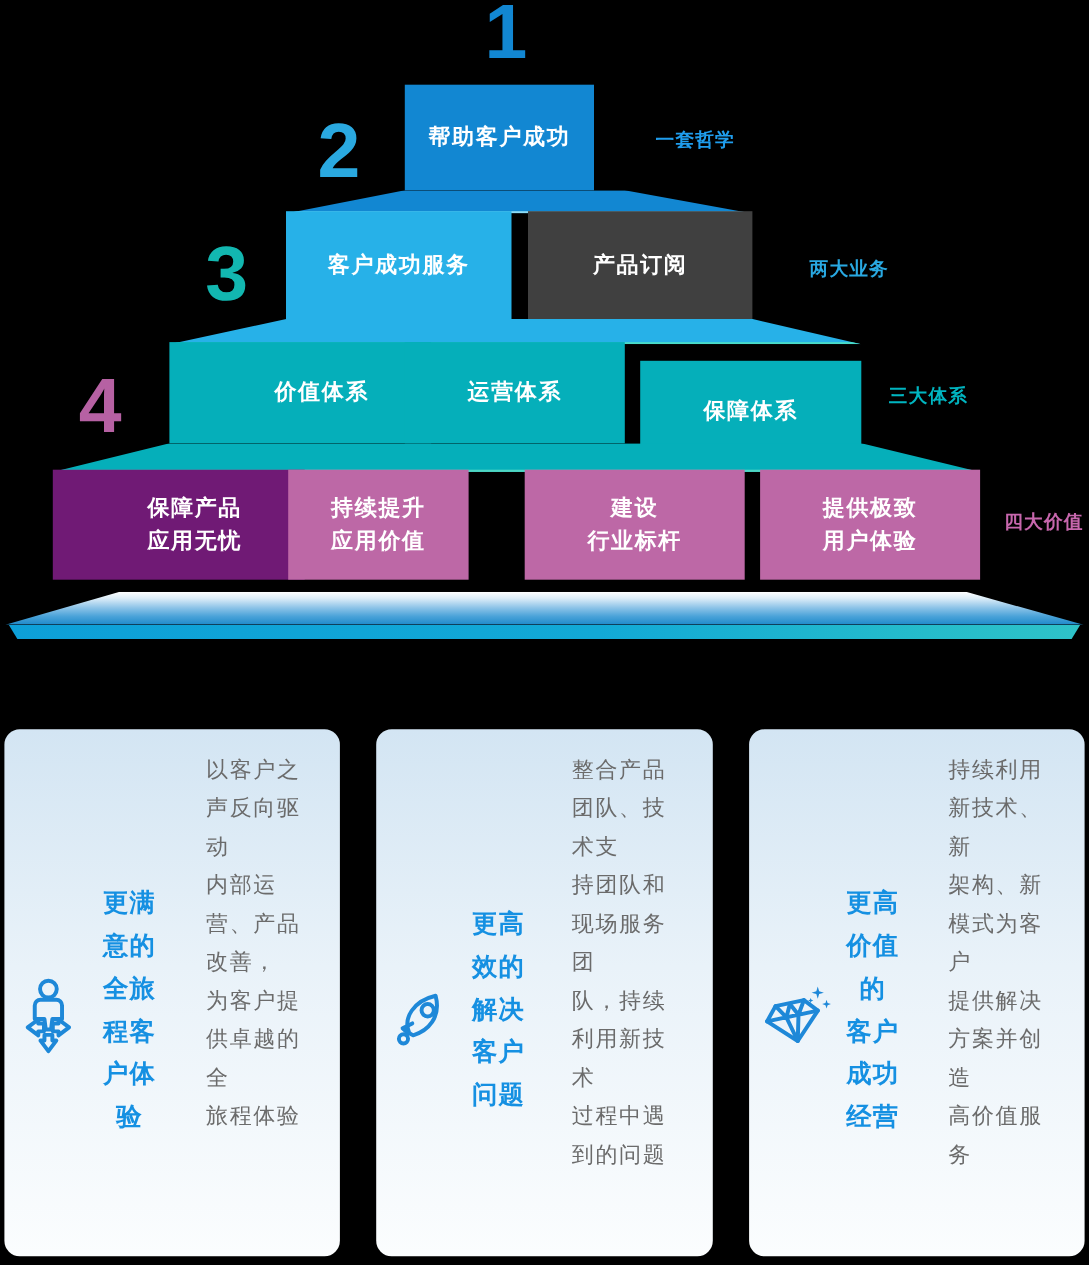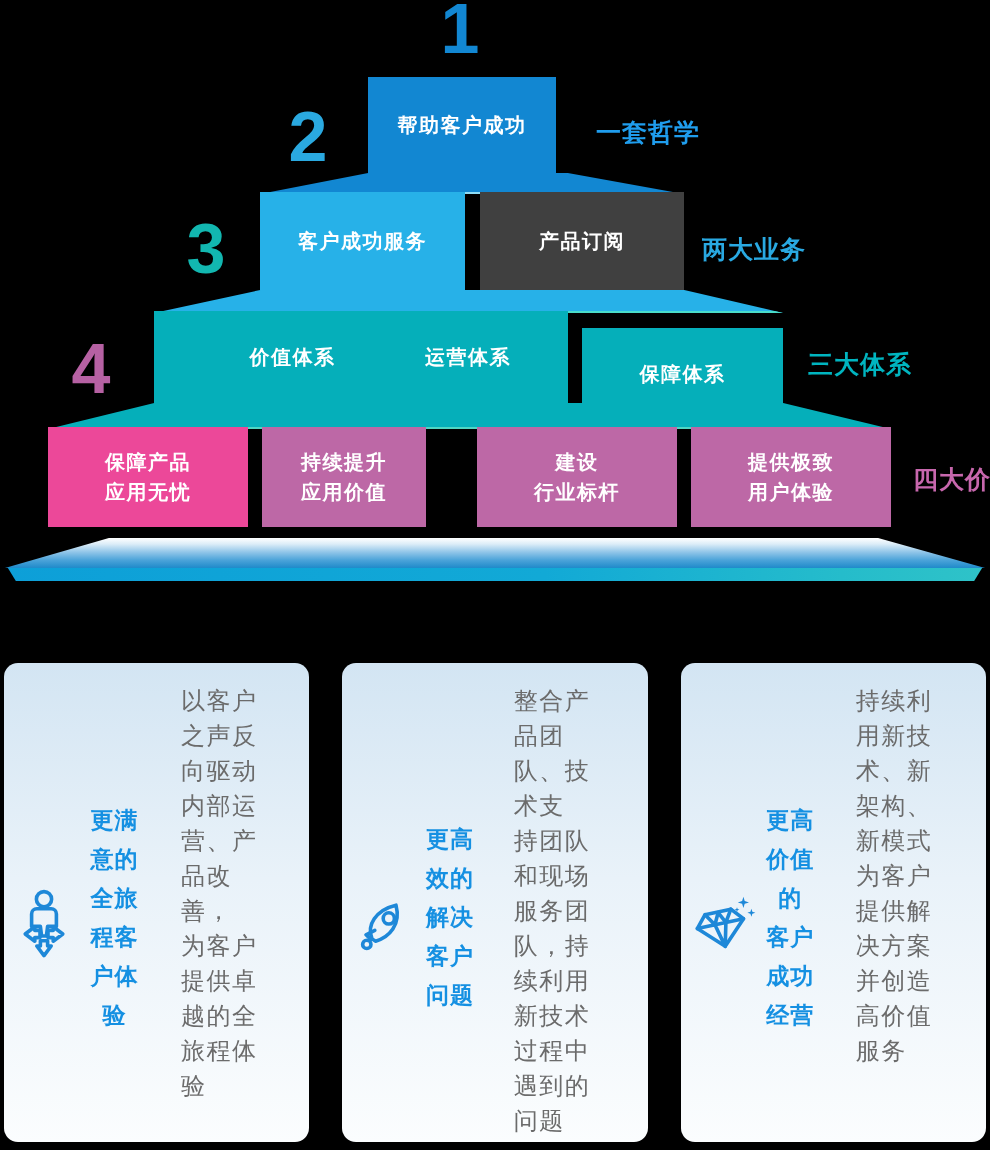--- a/index.html
+++ b/index.html
@@ -6,48 +6,48 @@
   .stage{
     position:relative;width:990px;height:1150px;background:#000;overflow:hidden;
     font-family:"Liberation Sans","DejaVu Sans",sans-serif;
   }
   
   .pbox{
     position:absolute;display:flex;align-items:center;justify-content:center;
     color:#fff;font-weight:bold;font-size:20px;letter-spacing:1.5px;
     text-align:center;line-height:30px;white-space:pre-line;
   }
-  #l1b1{left:368px;top:77px;width:188px;height:96px;background:#1287d2;}
+  #l1b1{left:368px;top:77px;width:172px;height:96px;background:#1287d2;}
   #l2b1{left:260px;top:192px;width:205px;height:98px;background:#27b1e8;}
   #l2b2{left:480px;top:192px;width:204px;height:98px;background:#404040;}
   #l3b1{left:154px;top:311px;width:199px;height:92px;background:#05afba;padding-left:39px;}
   #l3b2{left:368px;top:311px;width:200px;height:92px;background:#05afba;}
   #l3b3{left:582px;top:328px;width:201px;height:92px;background:#05afba;}
-  #l4b1{left:48px; top:427px;width:200px;height:100px;background:#ec4899;}
+  #l4b1{left:48px; top:427px;width:200px;height:100px;background:#701a75;padding-left:29px;}
   #l4b2{left:262px;top:427px;width:164px;height:100px;background:#bd68a6;}
   #l4b3{left:477px;top:427px;width:200px;height:100px;background:#bd68a6;}
   #l4b4{left:691px;top:427px;width:200px;height:100px;background:#bd68a6;}
 
   .conn{position:absolute;}
   #c1{left:260px;top:173px;width:424px;height:19px;background:#1287d2;
       clip-path:polygon(25.5% 0,72.6% 0,100% 100%,0 100%);border-bottom:2px solid #8edcf6;}
   #c2{left:154px;top:290px;width:629px;height:21px;background:#27b1e8;
       clip-path:polygon(16.9% 0,84.3% 0,100% 100%,0 100%);border-bottom:2px solid #49dcc9;}
   #c3{left:48px;top:403px;width:843px;height:24px;background:#05afba;
       clip-path:polygon(12.6% 0,87.2% 0,100% 100%,0 100%);border-bottom:2px solid #4fd6c4;}
 
   .num{position:absolute;font-size:70px;font-weight:bold;line-height:1;width:56px;text-align:center;}
   #n1{left:432px;top:-6px;color:#1287d2;}
   #n2{left:280px;top:102px;color:#2aa9e0;}
   #n3{left:178px;top:214px;color:#12b7b0;}
   #n4{left:63px;top:334px;color:#b661a3;}
 
-  .side-label{position:absolute;font-size:25px;font-weight:bold;letter-spacing:1px;white-space:nowrap;}
+  .side-label{position:absolute;font-size:17px;font-weight:bold;letter-spacing:1px;white-space:nowrap;}
   #lab1{left:596px;top:116px;color:#1f9ded;}
-  #lab2{left:702px;top:233px;color:#29a9e2;}
+  #lab2{left:736px;top:233px;color:#29a9e2;}
   #lab3{left:808px;top:348px;color:#00b5c0;}
   #lab4{left:913px;top:463px;color:#c767ad;}
 
   
   #base-face{
     position:absolute;left:0;top:538px;width:990px;height:30px;
     background:linear-gradient(180deg,#ffffff 0%,#dcedf8 20%,#8ec4e8 48%,#4ba3d9 74%,#1f8aca 100%);
     clip-path:polygon(11% 0,88.7% 0,99.5% 100%,0.5% 100%);
   }
   #base-edge{
@@ -65,21 +65,21 @@
   }
   .card-icon{margin-top:50px;height:80px;width:80px;flex:none;}
   .card-icon svg{width:80px;height:80px;display:block;}
   .icon-stroke{fill:none;stroke:#1e88d8;stroke-width:4.5;stroke-linecap:round;stroke-linejoin:round;}
   .icon-fill{fill:#1e88d8;stroke:none;}
   .card-title{
     margin-top:30px;color:#1590e2;font-size:23px;font-weight:bold;line-height:39px;
     text-align:center;white-space:pre-line;letter-spacing:1px;
   }
   .card-body{
-    margin-top:20px;color:#6b6b6b;font-size:24px;line-height:35px;
+    margin-top:20px;color:#6b6b6b;font-size:20px;line-height:35px;
     white-space:pre-line;letter-spacing:1.5px;padding:0 36px;align-self:stretch;text-align:left;
   }
 </style>
 </head>
 <body>
 
 <div class="stage">
 
   <div class="num" id="n1">1</div>
   <div class="num" id="n2">2</div>

